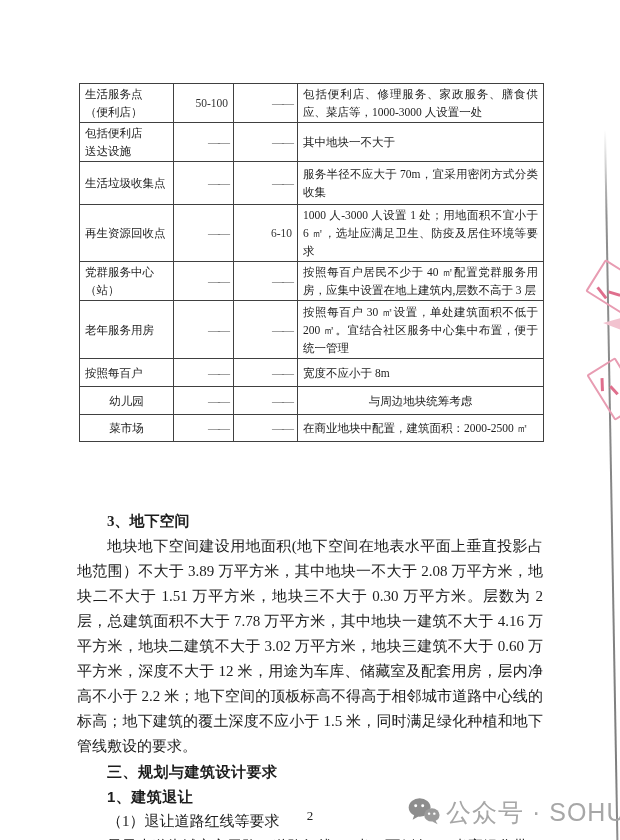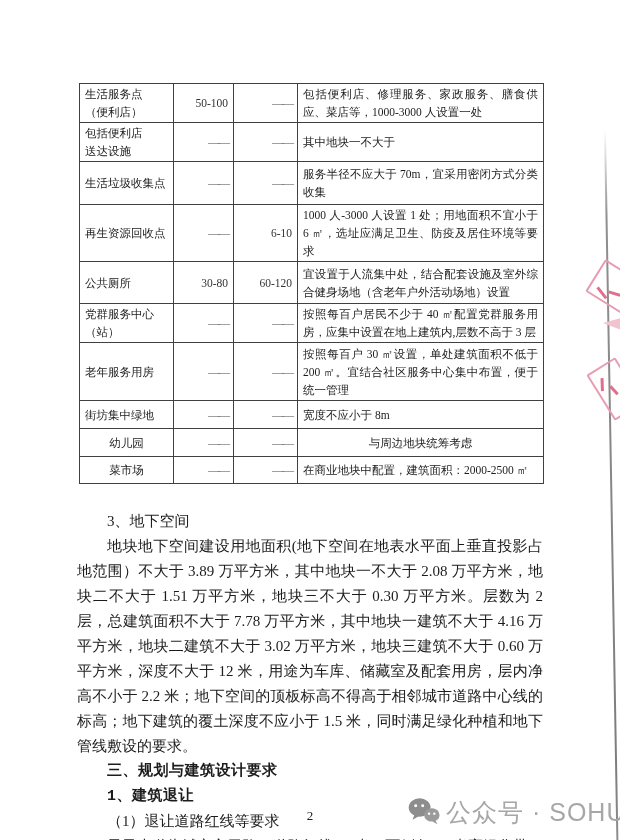--- a/index.html
+++ b/index.html
@@ -27,22 +27,22 @@
   tr.h38{height:38px} tr.h39{height:39px} tr.h43{height:43px} tr.h40{height:40px}
   tr.h42{height:42px} tr.h37{height:37px} tr.h58{height:58px} tr.h28{height:28px}
   tr.h27{height:27px}
 
   
   .body-text{
     position:absolute;left:77px;top:509px;width:466px;
     font-size:15px;line-height:25px;text-align:justify;
   }
   .body-text p{margin:0;text-indent:2em;}
-  .bold{font-weight:normal;}
-  .heiti{font-family:Liberation Mono, monospace;font-weight:bold;letter-spacing:.5px;}
+  .bold{font-weight:bold;}
+  .heiti{font-family:Liberation Sans, sans-serif;font-weight:bold;letter-spacing:.5px;}
 
   
   .page-number{
     position:absolute;left:77px;top:808px;width:466px;text-align:center;
     font-size:13px;color:#222;
   }
   .watermark{
     position:absolute;left:408px;top:796px;display:flex;align-items:center;gap:6px;
     z-index:5;
   }
@@ -102,41 +102,35 @@
         <td class="val dash">——</td>
         <td class="val dash">——</td>
         <td class="desc">服务半径不应大于 70m，宜采用密闭方式分类收集</td>
       </tr>
       <tr class="h40">
         <td class="name">再生资源回收点</td>
         <td class="val dash">——</td>
         <td class="val">6-10</td>
         <td class="desc">1000 人-3000 人设置 1 处；用地面积不宜小于 6 ㎡，选址应满足卫生、防疫及居住环境等要求</td>
       </tr>
-      <tr class="h42">
-        <td class="name">公共厕所</td>
-        <td class="val">30-80</td>
-        <td class="val">60-120</td>
-        <td class="desc">宜设置于人流集中处，结合配套设施及室外综合健身场地（含老年户外活动场地）设置</td>
-      </tr>
       <tr class="h37">
         <td class="name">党群服务中心
 （站）</td>
         <td class="val dash">——</td>
         <td class="val dash">——</td>
         <td class="desc">按照每百户居民不少于 40 ㎡配置党群服务用房，应集中设置在地上建筑内,层数不高于 3 层</td>
       </tr>
       <tr class="h58">
         <td class="name">老年服务用房</td>
         <td class="val dash">——</td>
         <td class="val dash">——</td>
         <td class="desc">按照每百户 30 ㎡设置，单处建筑面积不低于 200 ㎡。宜结合社区服务中心集中布置，便于统一管理</td>
       </tr>
       <tr class="h28">
-        <td class="name">街坊集中绿地</td>
+        <td class="name">按照每百户</td>
         <td class="val dash">——</td>
         <td class="val dash">——</td>
         <td class="desc">宽度不应小于 8m</td>
       </tr>
       <tr class="h28">
         <td class="name center">幼儿园</td>
         <td class="val dash">——</td>
         <td class="val dash">——</td>
         <td class="desc center">与周边地块统筹考虑</td>
       </tr>

